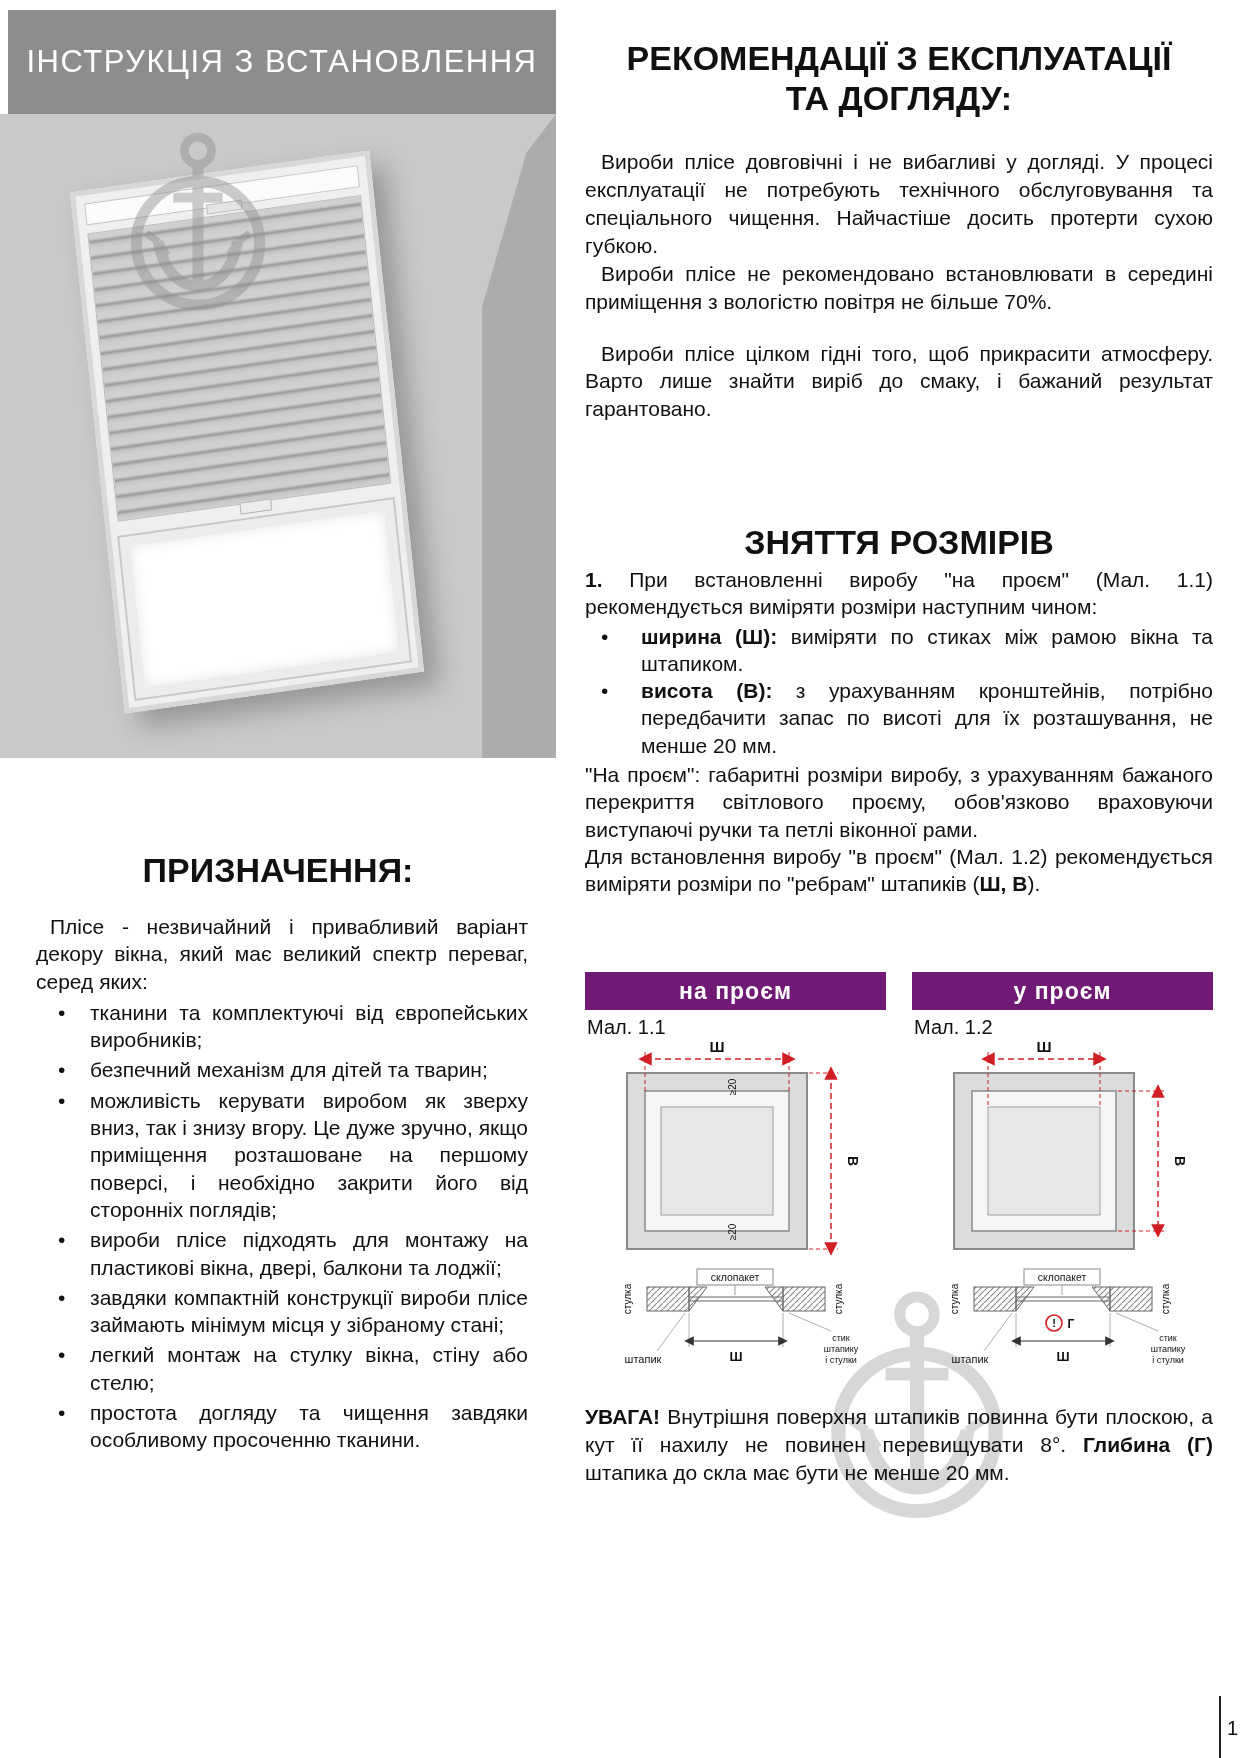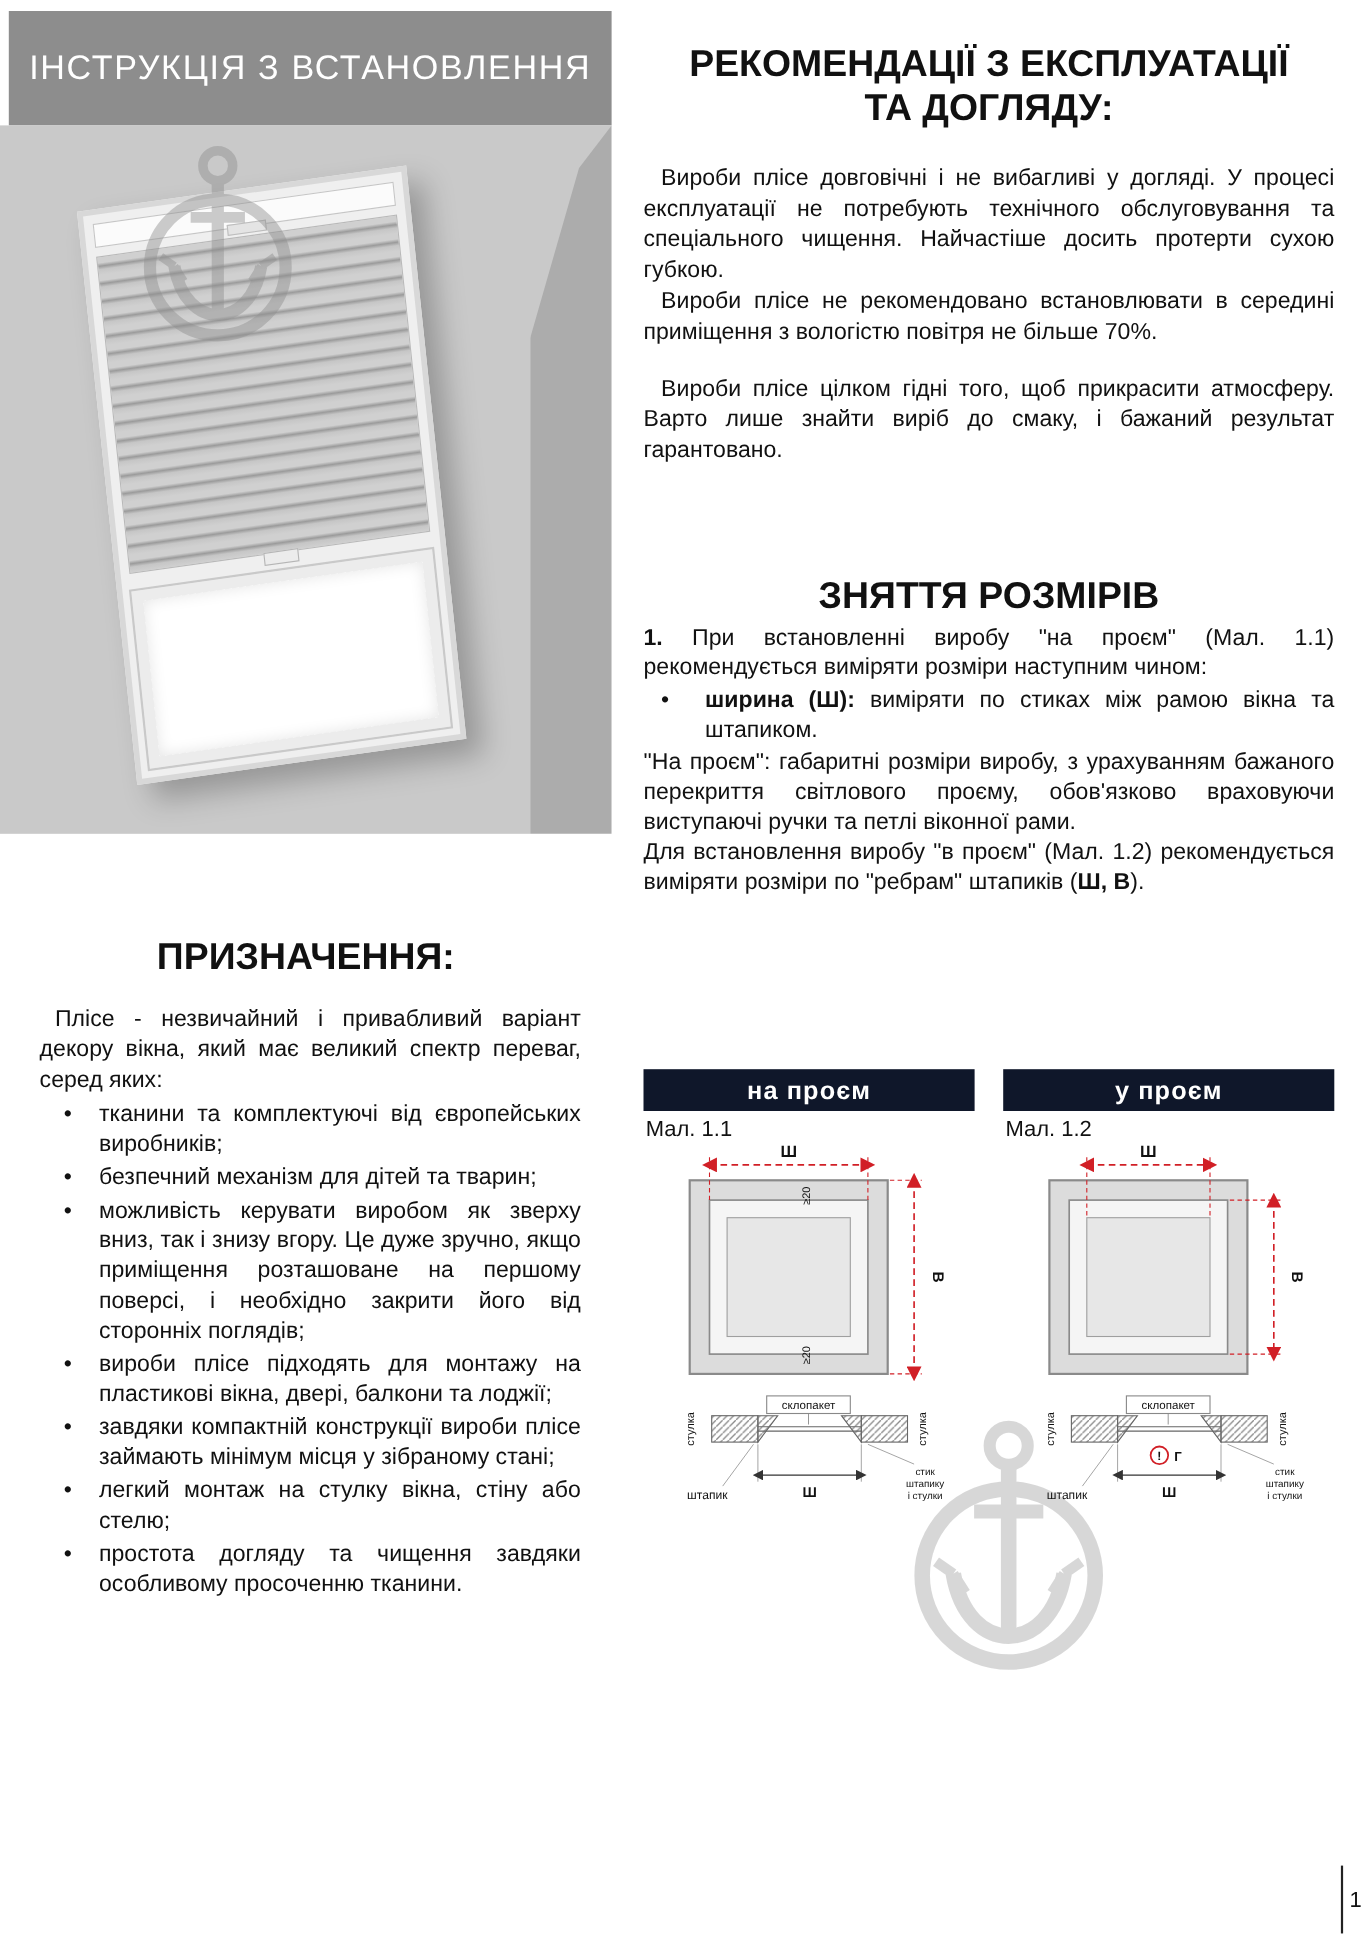--- a/index.html
+++ b/index.html
@@ -53,21 +53,21 @@
         text-align:justify;}
   .measure-body p{margin:0;}
   .mlist{margin:2px 0;padding:0;list-style:none;}
   .mlist li{position:relative;padding-left:56px;margin:0;}
   .mlist li::before{content:"\2022";position:absolute;left:16px;}
   .b{font-weight:bold;}
 
   .diagrams{position:absolute;left:585px;top:972px;width:628px;display:flex;
         justify-content:space-between;z-index:1;}
   .panel{width:301px;}
-  .panel-header{height:38px;background:#0f172a;color:#fff;font-weight:bold;font-size:23px;
+  .panel-header{height:38px;background:#701a75;color:#fff;font-weight:bold;font-size:23px;
         line-height:38px;text-align:center;letter-spacing:1px;}
   .fig-caption{font-size:20px;margin:6px 0 0 2px;}
   .win-svg{display:block;width:301px;height:228px;}
   .sec-svg{display:block;width:301px;height:112px;}
   svg text{font-family:"Liberation Sans",sans-serif;fill:#111;}
 
   .attention{position:absolute;left:585px;top:1382px;width:628px;font-size:21px;line-height:1.34;
         text-align:justify;z-index:1;}
 
   .page-rule{position:absolute;right:24px;bottom:0;width:2px;height:62px;background:#222;}
@@ -131,20 +131,23 @@
   <div class="measure-heading">ЗНЯТТЯ РОЗМІРІВ</div>
 
   <div class="measure-body">
     <p>
       <span class="b">1.</span><span> При встановленні виробу "на проєм" (Мал. 1.1) рекомендується виміряти розміри наступним чином:</span>
     </p>
     <ul class="mlist">
       <li>
         <span class="b">ширина (Ш):</span><span> виміряти по стиках між рамою вікна та штапиком.</span>
       </li>
+      <li>
+        <span class="b">висота (В):</span><span> з урахуванням кронштейнів, потрібно передбачити запас по висоті для їх розташування, не менше 20 мм.</span>
+      </li>
     </ul>
     <p>"На проєм": габаритні розміри виробу, з урахуванням бажаного перекриття світлового проєму, обов'язково враховуючи виступаючі ручки та петлі віконної рами.</p>
     <p>
       <span>Для встановлення виробу "в проєм" (Мал. 1.2) рекомендується виміряти розміри по "ребрам" штапиків (</span><span class="b">Ш, В</span><span>).</span>
     </p>
   </div>
 
   <div class="diagrams">
 
     <div class="panel">
@@ -304,17 +307,20 @@
   <svg class="watermark wm-bottom" viewBox="0 0 120 150">
     <circle cx="60" cy="93" r="50" fill="none" stroke="#9e9e9e" stroke-width="9"></circle>
     <circle cx="60" cy="18" r="11" fill="none" stroke="#9e9e9e" stroke-width="7"></circle>
     <line x1="60" y1="29" x2="60" y2="124" stroke="#9e9e9e" stroke-width="9"></line>
     <line x1="40" y1="56" x2="80" y2="56" stroke="#9e9e9e" stroke-width="8"></line>
     <path d="M28 92 C32 116 46 128 60 128 C74 128 88 116 92 92" fill="none" stroke="#9e9e9e" stroke-width="9"></path>
     <path d="M28 92 L18 85 M28 92 L35 103" fill="none" stroke="#9e9e9e" stroke-width="6"></path>
     <path d="M92 92 L102 85 M92 92 L85 103" fill="none" stroke="#9e9e9e" stroke-width="6"></path>
   </svg>
 
+  <p class="attention">
+    <span class="b">УВАГА!</span><span> Внутрішня поверхня штапиків повинна бути плоскою, а кут її нахилу не повинен перевищувати 8°. </span><span class="b">Глибина (Г)</span><span> штапика до скла має бути не менше 20 мм.</span>
+  </p>
 
   <div class="page-rule"></div>
   <div class="page-number">1</div>
 
 </div>
 
 </body></html>

